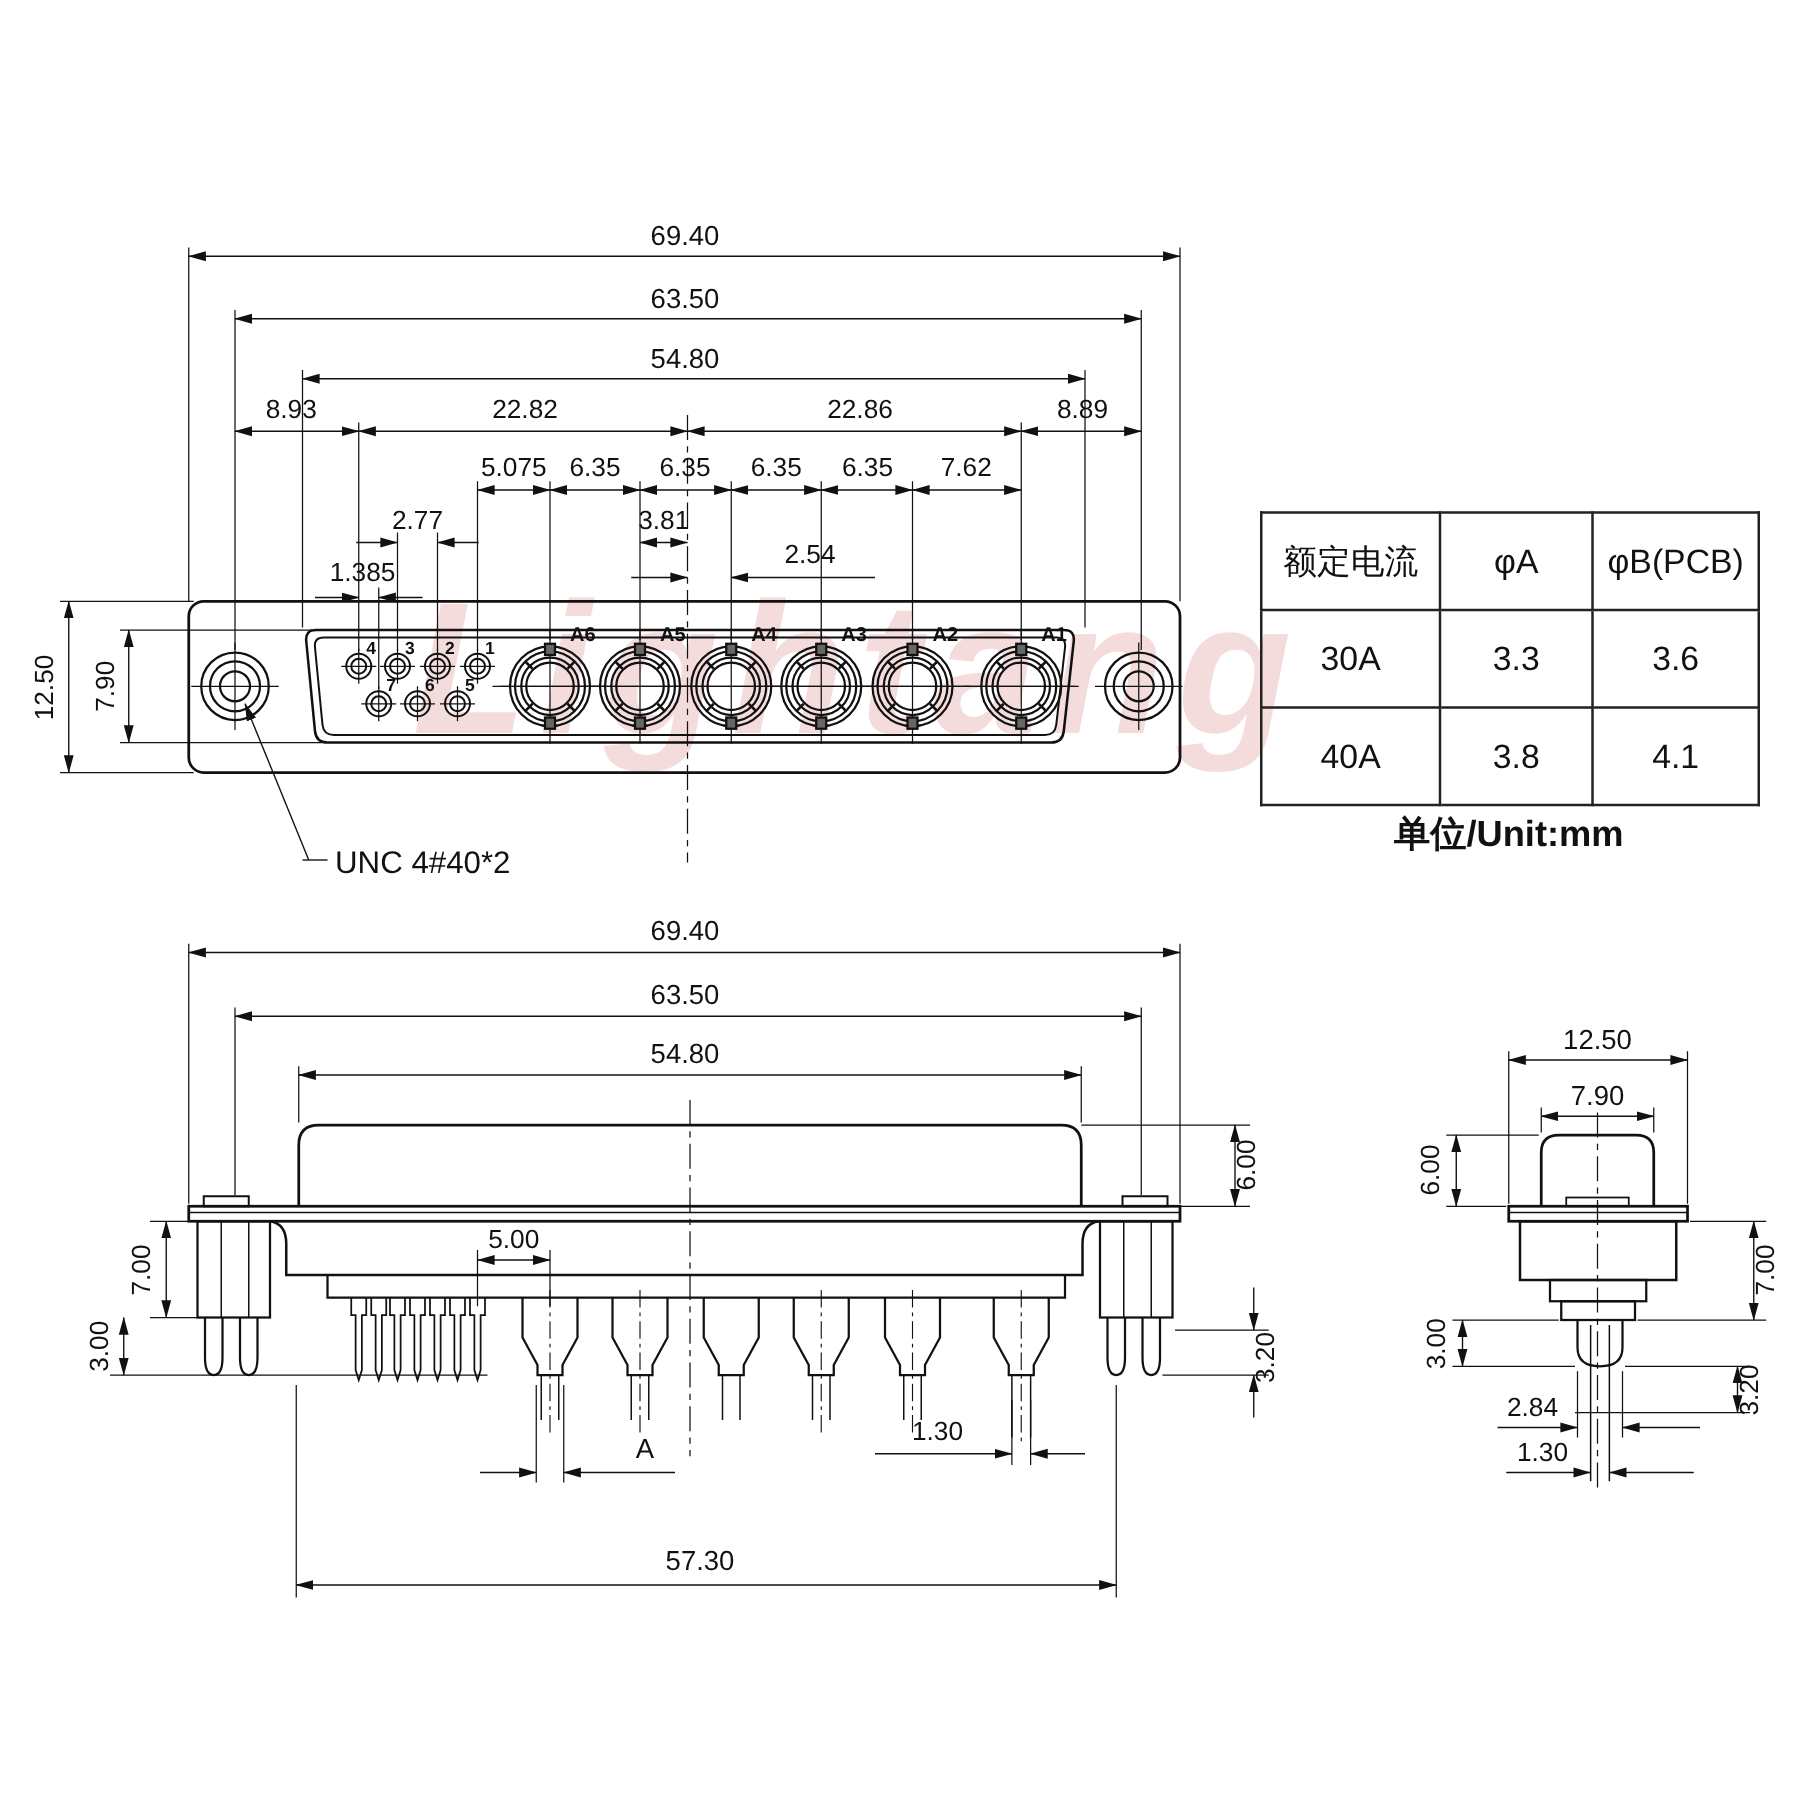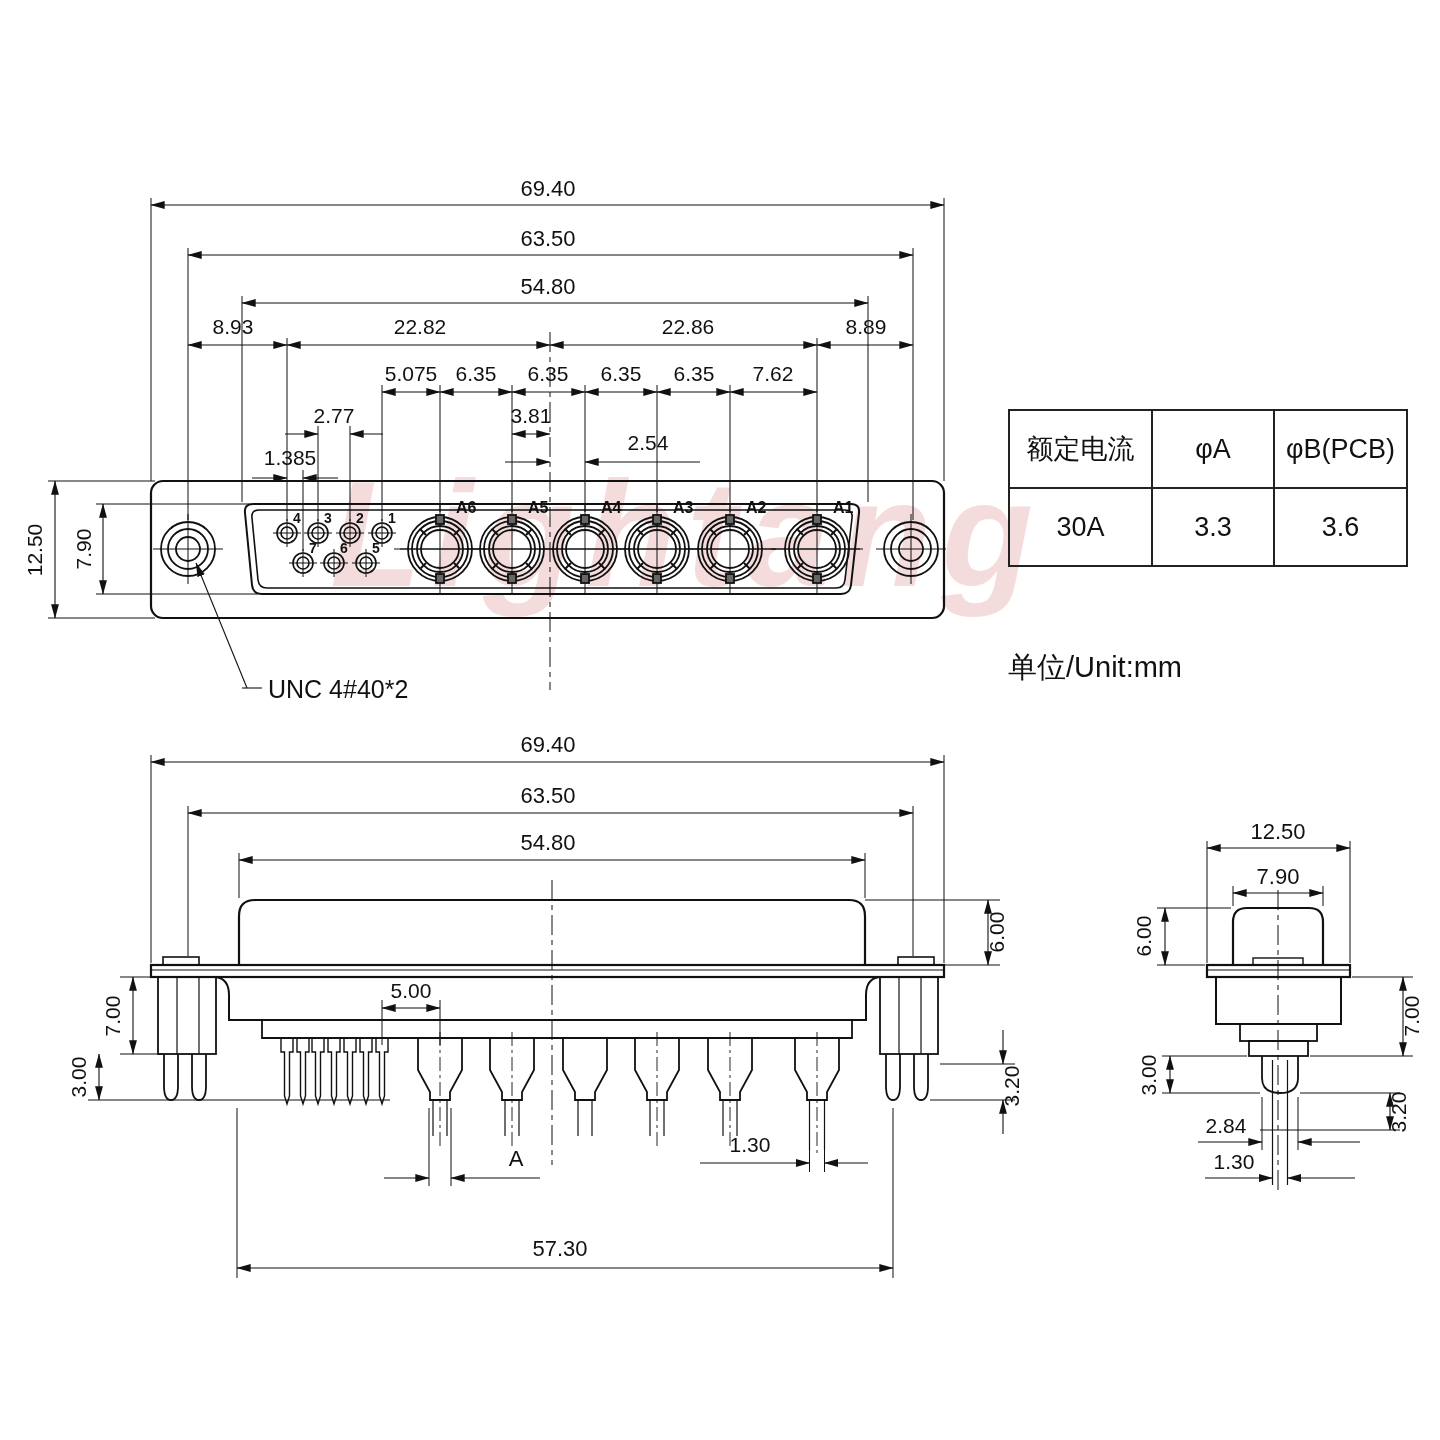--- a/index.html
+++ b/index.html
@@ -15,21 +15,21 @@
   .pinlbl{font-size:14px;font-weight:bold;}
   .ctlbl{font-size:16px;font-weight:bold;}
   .unclbl{font-size:25px;}
   .alabel{font-size:22px;}
   #spec-table{position:absolute;left:1008px;top:409px;z-index:2;border-collapse:collapse;
        table-layout:fixed;width:398px;}
   #spec-table td{border:2px solid #222;text-align:center;vertical-align:middle;
        height:44px;font-size:27px;padding:16px 4px;white-space:nowrap;}
   #spec-table col.c1{width:143px}#spec-table col.c2{width:122px}#spec-table col.c3{width:133px}
   #unit-note{position:absolute;left:1008px;top:648px;width:398px;z-index:2;
-       text-align:left;font-size:29px;}
+       text-align:center;font-size:29px;font-weight:bold;}
 </style>
 </head>
 <body>
 
 <div id="watermark">Lightang</div>
 
 <svg id="drawing" width="1440" height="1440" viewBox="0 0 1440 1440">
   <defs>
     <marker id="ar" viewBox="0 0 12 8" refX="11.5" refY="4" markerWidth="13" markerHeight="9" orient="auto-start-reverse">
       <path d="M0,0.7 L12,4 L0,7.3 Z" fill="#111"></path>
@@ -464,16 +464,21 @@
     <tr>
       <td>额定电流</td>
       <td>φA</td>
       <td>φB(PCB)</td>
     </tr>
     <tr>
       <td>30A</td>
       <td>3.3</td>
       <td>3.6</td>
     </tr>
+    <tr>
+      <td>40A</td>
+      <td>3.8</td>
+      <td>4.1</td>
+    </tr>
   </tbody>
 </table>
 
 <div id="unit-note">单位/Unit:mm</div>
 
 </body></html>

